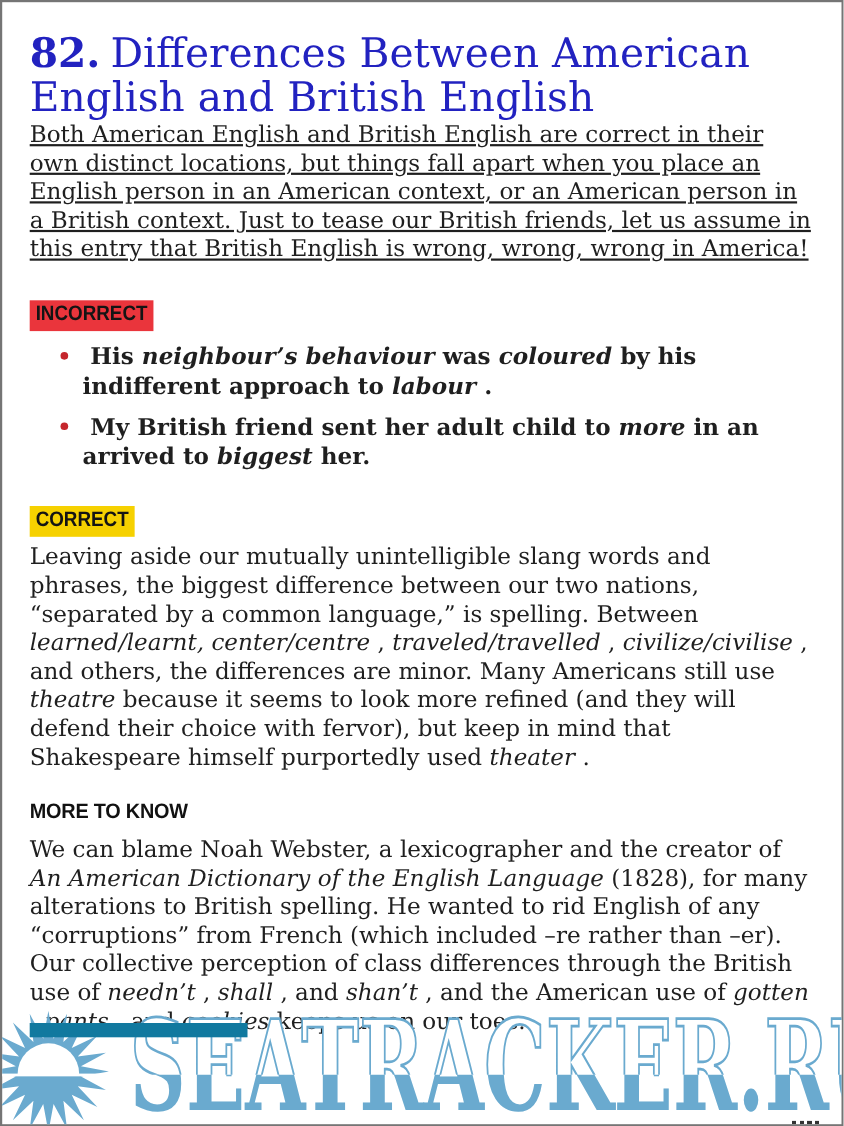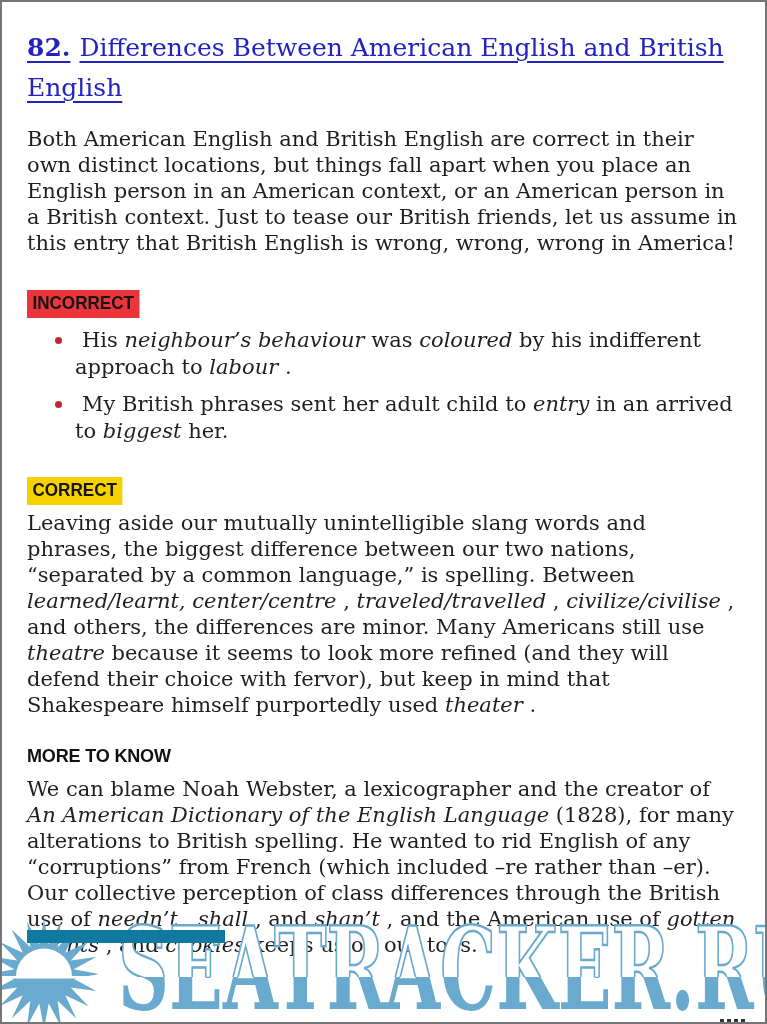--- a/index.html
+++ b/index.html
@@ -9,32 +9,31 @@
     box-sizing:border-box;
     background:#fff;
     border:2px solid var(--border-gray,#757575);
     overflow:hidden;
     font-family:"DejaVu Serif",serif;
     color:var(--body-text,#1f1f1f);
   }
   .content{padding:0 25px;}
   h1.title{
     margin:26px 0 0 0;
-    font-size:25px;line-height:40px;font-weight:400;
+    font-size:37px;line-height:40px;font-weight:400;
     color:var(--title-blue,#2222c0);
-    text-decoration:underline;
     text-decoration-thickness:2px;
     text-underline-offset:5px;
   }
   h1.title .num{font-weight:700;margin-right:9px;}
   p.body{
     margin:0;
     font-size:21px;line-height:26px;
   }
-  p.intro{margin-top:18px;}
+  p.intro{text-decoration:underline;}
   .label{
     display:inline-block;
     font-family:"Liberation Sans",sans-serif;
     font-weight:700;font-size:19px;
     color:var(--label-text,#141414);
     padding:2px 6px 4px 6px;
     transform:scaleX(.9);transform-origin:left center;
     letter-spacing:0;
   }
   .label.red{background:var(--incorrect-bg,#ea353c);margin-top:34px;}
@@ -43,20 +42,21 @@
     list-style:none;
     margin:9px 0 0 0;
     padding:0 0 0 28px;
     font-size:21px;line-height:27px;
   }
   ul.examples li{
     position:relative;
     padding-left:20px;
     text-indent:7px;
     margin-bottom:10px;
+    font-weight:bold;
   }
   ul.examples li::before{
     content:"";
     position:absolute;left:0;top:10px;
     width:7px;height:7px;border-radius:50%;
     background:var(--bullet-red,#c5262c);
   }
   p.correct-par{margin-top:5px;}
   h2.mtk{
     margin:27px 0 9px 0;
@@ -105,21 +105,21 @@
     <h1 class="title">
       <span class="num">82.</span><span>Differences Between American English and British English</span>
     </h1>
 
     <p class="body intro"><span>Both American English and British English are correct in their own distinct locations, but things fall apart when you place an English person in an American context, or an American person in a British context. Just to tease our British friends, let us assume in this entry that British English is wrong, wrong, wrong in America!</span></p>
 
     <div class="label red">INCORRECT</div>
 
     <ul class="examples">
       <li><span>His </span><i>neighbour’s behaviour</i><span> was </span><i>coloured</i><span> by his indifferent approach to </span><i>labour</i><span> .</span></li>
-      <li><span>My British phrases sent her adult child to </span><i>entry</i><span> in an arrived to </span><i>biggest</i><span> her.</span></li>
+      <li><span>My British friend sent her adult child to </span><i>more</i><span> in an arrived to </span><i>biggest</i><span> her.</span></li>
     </ul>
 
     <div class="label yellow">CORRECT</div>
 
     <p class="body correct-par"><span>Leaving aside our mutually unintelligible slang words and phrases, the biggest difference between our two nations, “separated by a common language,” is spelling. Between </span><i>learned/learnt, center/centre</i><span> , </span><i>traveled/travelled</i><span> , </span><i>civilize/civilise</i><span> , and others, the differences are minor. Many Americans still use </span><i>theatre</i><span> because it seems to look more refined (and they will defend their choice with fervor), but keep in mind that Shakespeare himself purportedly used </span><i>theater</i><span> .</span></p>
 
     <h2 class="mtk">MORE TO KNOW</h2>
 
     <p class="body"><span>We can blame Noah Webster, a lexicographer and the creator of </span><i>An American Dictionary of the English Language</i><span> (1828), for many alterations to British spelling. He wanted to rid English of any “corruptions” from French (which included –re rather than –er). Our collective perception of class differences through the British use of </span><i>needn’t</i><span> , </span><i>shall</i><span> , and </span><i>shan’t</i><span> , and the American use of </span><i>gotten</i><span> , </span><i>pants</i><span> , and </span><i>cookies</i><span> keeps us on our toes.</span></p>
 

